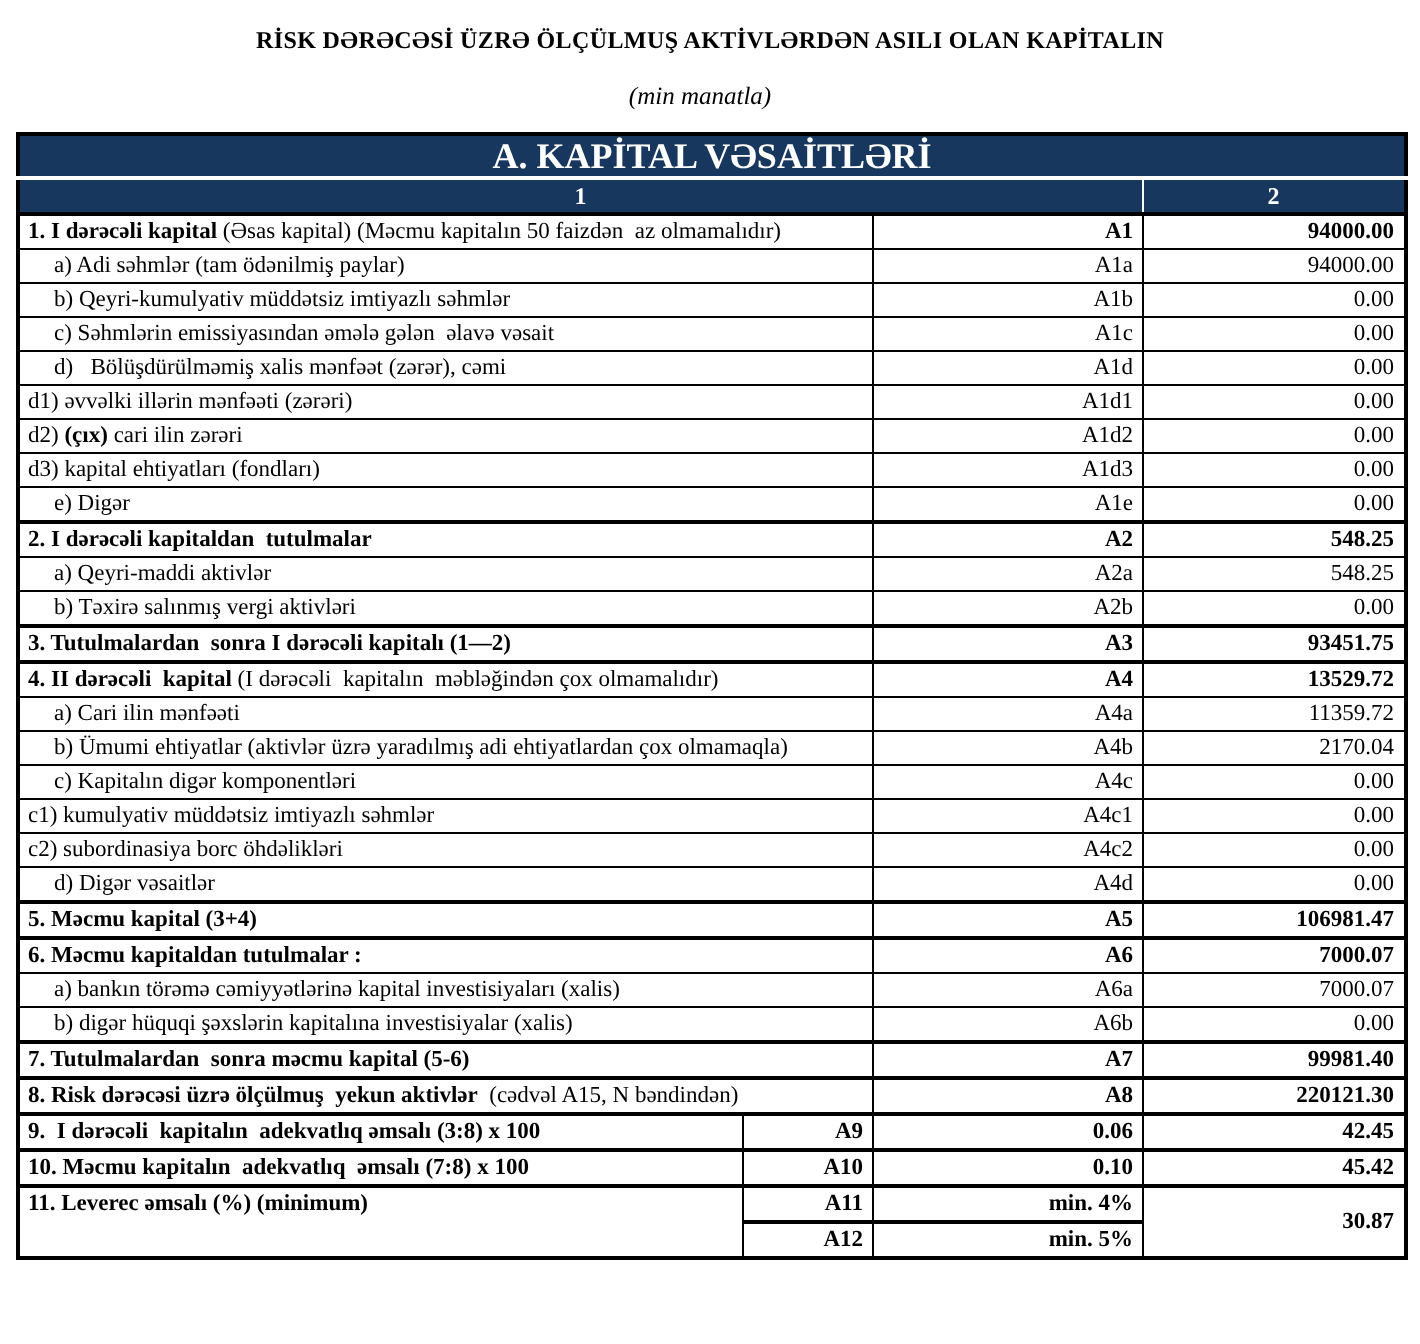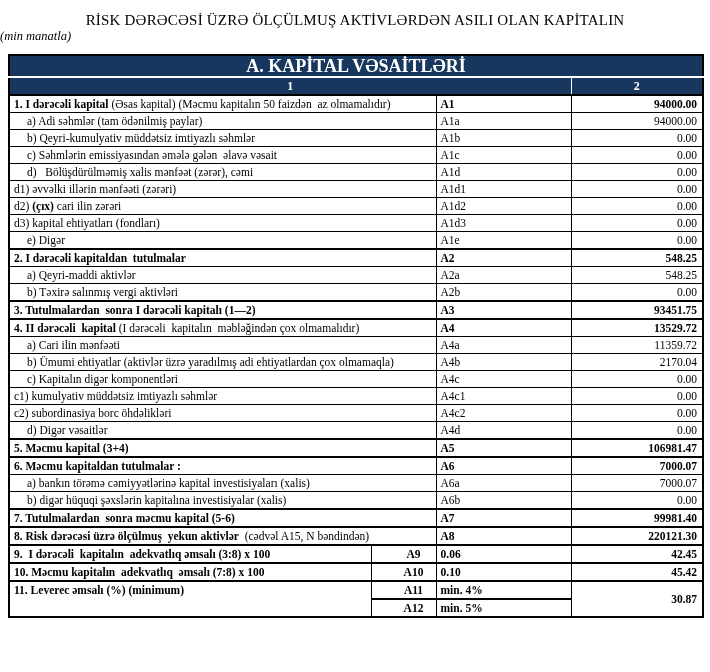--- a/index.html
+++ b/index.html
@@ -2,22 +2,22 @@
 <html style="--hdr-bg: #17375E; --hdr-fg: #FFFFFF;"><head>
 <meta charset="utf-8">
 <style>
   html, body { margin: 0; padding: 0; background: #ffffff; }
   body {
     width: 710px; height: 672px; overflow: hidden;
     font-family: "Liberation Serif", serif; color: #000;
     position: relative;
   }
   .title-block { margin-top: 12px; text-align: center; }
-  .title-line { font-weight: normal; font-size: 15px; line-height: 17px; letter-spacing: .2px; }
-  .unit-note { text-align: left; font-style: italic; font-size: 12.5px; margin: 0 10px 10px 0; }
+  .title-line { font-weight: bold; font-size: 12px; line-height: 17px; letter-spacing: .2px; }
+  .unit-note { text-align: center; font-style: italic; font-size: 12.5px; margin: 12px 10px 10px 0; }
 
   table.main {
     border-collapse: collapse; table-layout: fixed;
     width: 694px; margin-left: 8px;
     border: 2px solid #000;
   }
   col.c1 { width: 362px; }
   col.c2 { width: 65px; }
   col.c3 { width: 135px; }
   col.c4 { width: 132px; }
@@ -33,22 +33,22 @@
     background: var(--hdr-bg); color: var(--hdr-fg);
     font-weight: bold; font-size: 12px; line-height: 13px; padding: 1.5px 4px;
     text-align: center;
   }
   tr.col-header th.col1 { border-right: 1px solid #ffffff; }
 
   td.label { text-align: left; white-space: pre-wrap; }
   td.label.lvl0 { padding-left: 4px; margin-left: 30px; }
   td.label.lvl1 { padding-left: 17px; }
   td.label.lvl2 { }
-  td.code, td.norm { text-align: left; }
-  td.code2 { text-align: center; padding-left: 24px; }
+  td.code, td.norm { text-align: right; }
+  td.code2 { text-align: right; padding-left: 24px; }
   td.value { text-align: right; padding-right: 5px; }
   tr.thick td { border-top-width: 2px; }
   .b { font-weight: bold; }
   td.label-span { vertical-align: top; padding-top: 2px; }
 </style>
 </head>
 <body>
 
 <div class="title-block">
   <div class="title-line">RİSK DƏRƏCƏSİ ÜZRƏ ÖLÇÜLMUŞ AKTİVLƏRDƏN ASILI OLAN KAPİTALIN</div>

